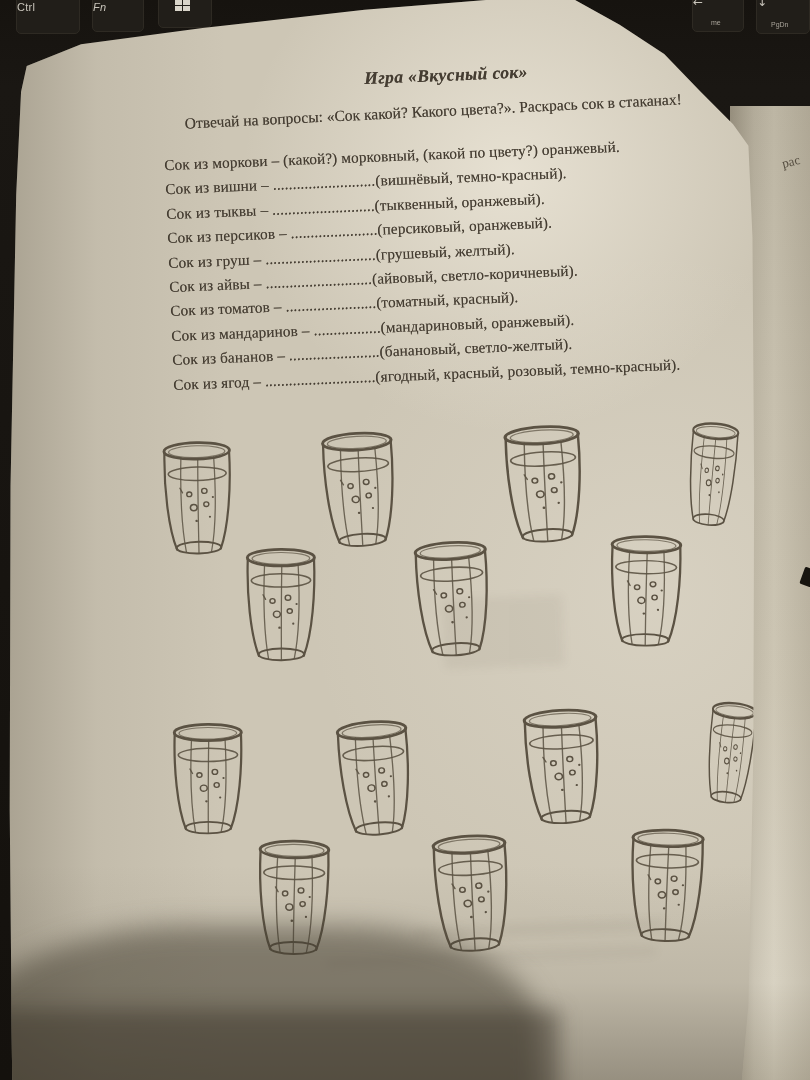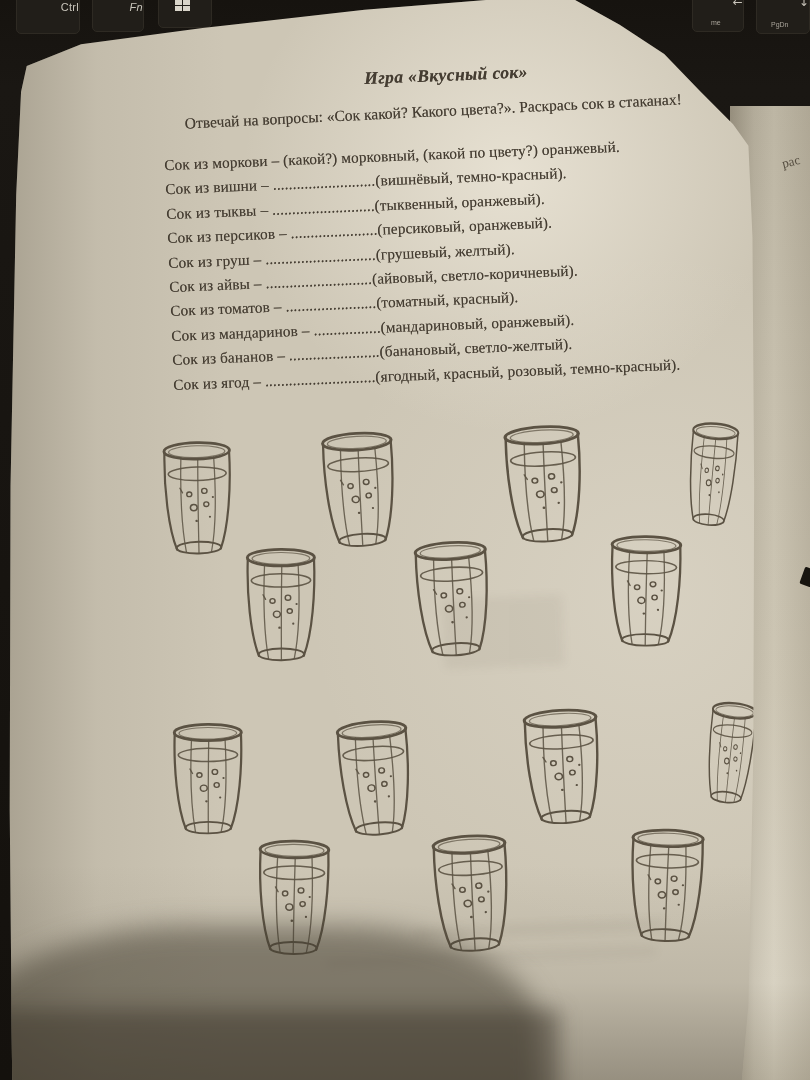--- a/index.html
+++ b/index.html
@@ -2,21 +2,21 @@
 <html><head>
 <meta charset="utf-8">
 <style>
   html,body{margin:0;padding:0;background:#0e0c0a;}
   .scene{position:relative;width:810px;height:1080px;overflow:hidden;
          background:linear-gradient(180deg,#16130f 0%,#1a1713 8%,#14110d 100%);
          font-family:"Liberation Serif", serif;}
   
   .key{position:absolute;background:#211e19;border:1px solid #2e2a23;border-radius:5px;
        color:#c9c5bb;font-family:"Liberation Sans", sans-serif;}
-  .key .cap{position:absolute;left:0;right:0;top:6px;text-align:right;font-size:11px;letter-spacing:.3px;}
+  .key .cap{position:absolute;left:0;right:0;top:6px;text-align:left;font-size:11px;letter-spacing:.3px;}
   .key .sub{position:absolute;font-size:7px;color:#a8a399;}
   .key .arrow{font-family:"DejaVu Sans", sans-serif;font-size:12px;}
   .winlogo{position:absolute;left:16px;top:7px;display:grid;grid-template-columns:7px 7px;
            grid-template-rows:5px 5px;gap:1px;}
   .winlogo span{background:#d9d5ca;display:block;}
   
   .under-page{position:absolute;left:730px;top:106px;width:80px;height:974px;
       background:linear-gradient(180deg,#bdb6a4 0%,#c7c0ae 30%,#cdc6b4 60%,#d8d2c2 90%,#b9b2a0 100%);}
   .under-page::before{content:"";position:absolute;inset:0;
       background:linear-gradient(90deg,rgba(85,76,60,.38) 0%,rgba(85,76,60,.10) 30%,rgba(0,0,0,0) 55%,rgba(110,100,80,.18) 100%);}

